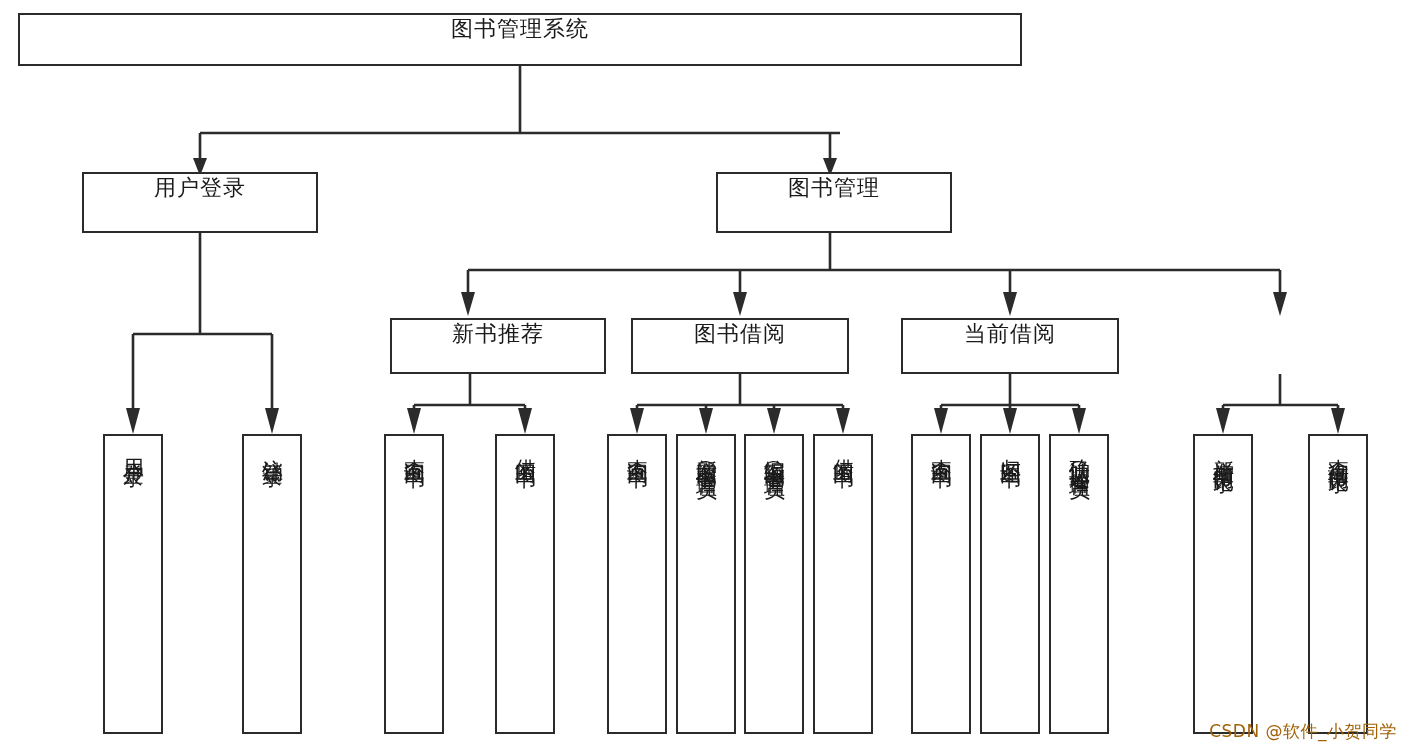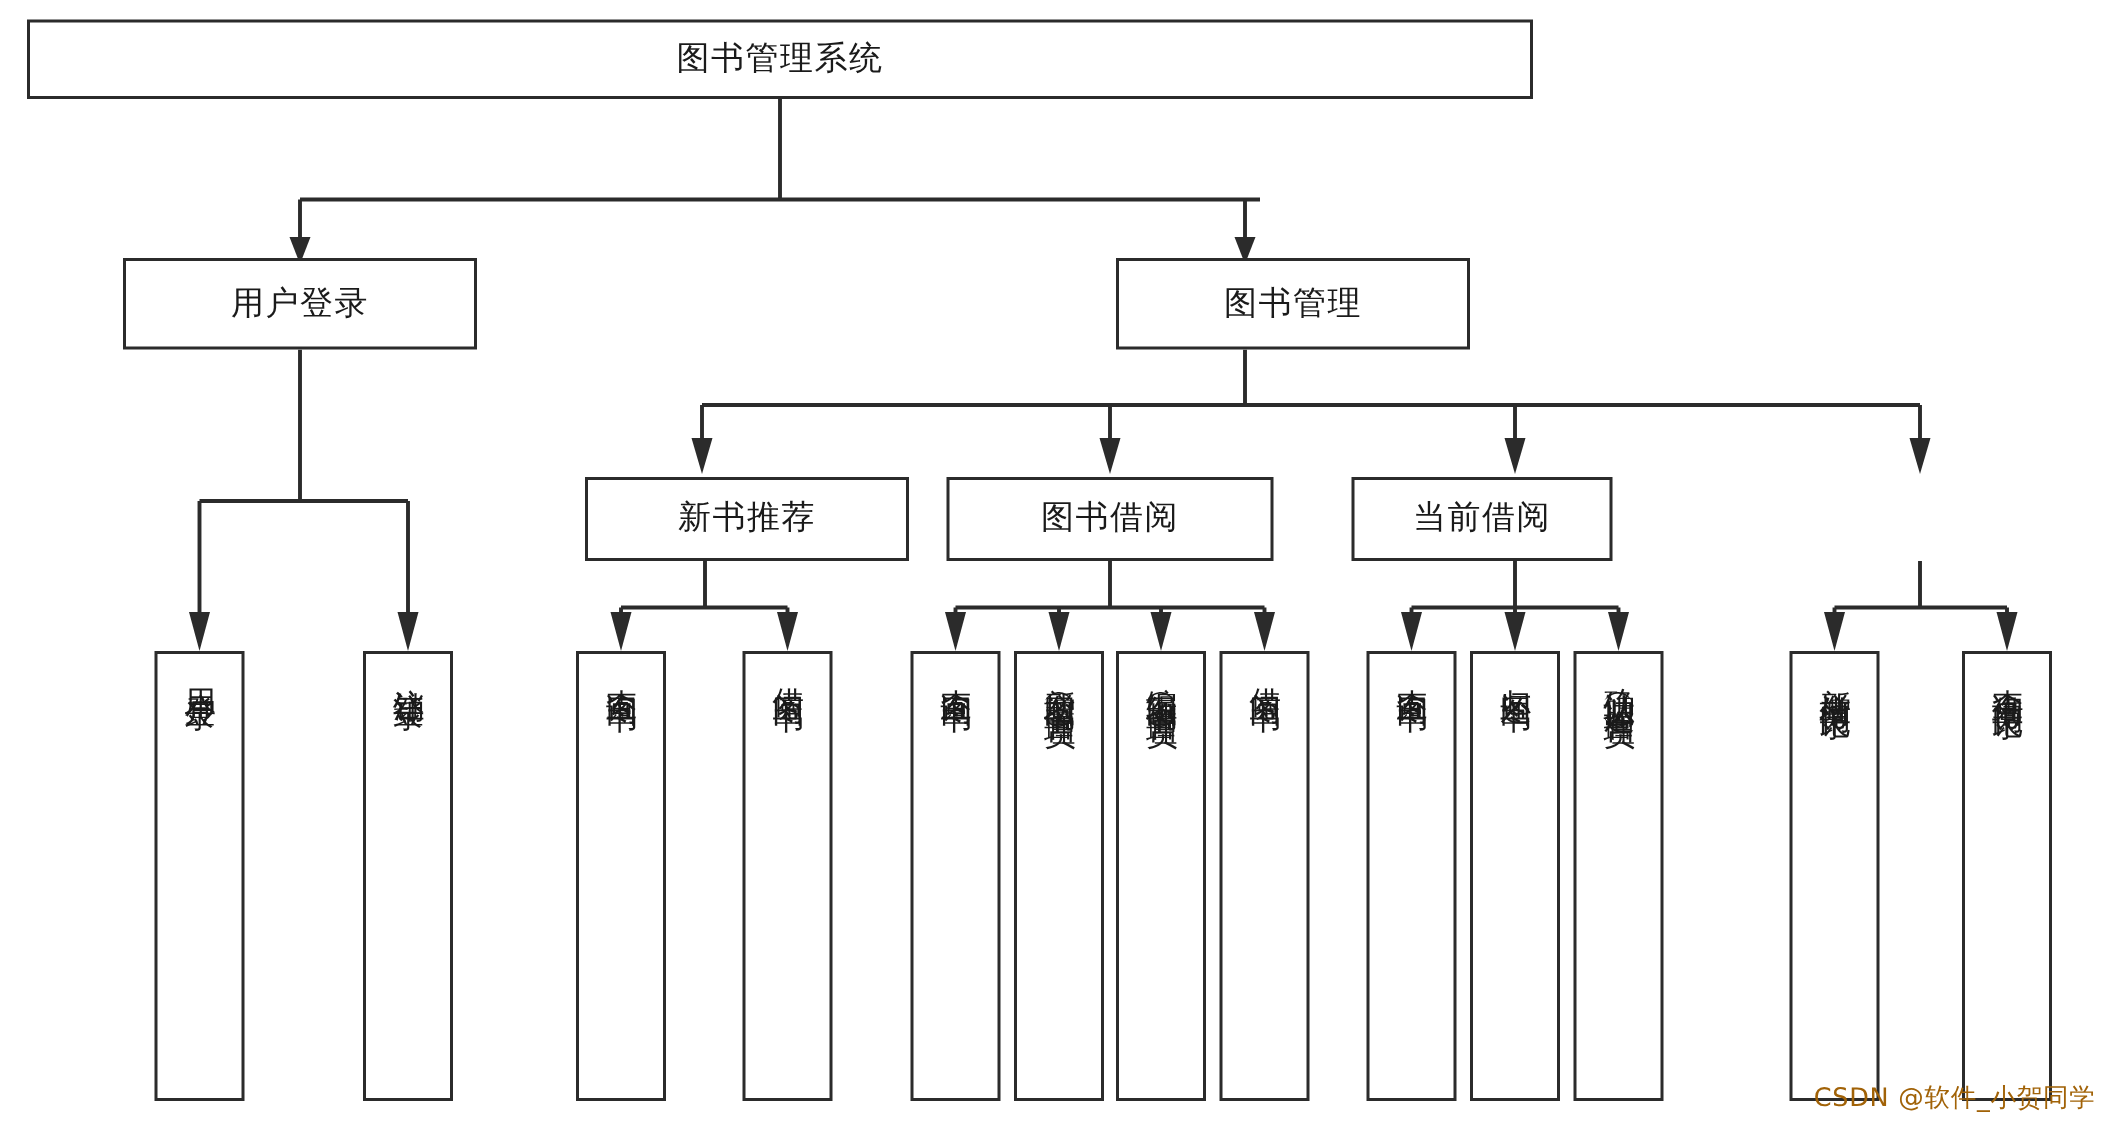--- a/index.html
+++ b/index.html
@@ -23,21 +23,21 @@
     top: 0;
     width: 1405px;
     height: 747px;
   }
   .node-box {
     position: absolute;
     box-sizing: border-box;
     border: 2.5px solid #2b2b2b;
     background: #ffffff;
     display: flex;
-    align-items: center;
+    align-items: flex-start;
     justify-content: center;
     color: #1a1a1a;
   }
   .node-label {
     font-size: 22px;
     line-height: 1.25;
     letter-spacing: 1px;
     white-space: nowrap;
     color: #1a1a1a;
   }
@@ -149,33 +149,33 @@
   </svg>
 
   <div class="node-box" style="left:18px; top:13px; width:1004px; height:53px;">
     <span class="node-label">图书管理系统</span>
   </div>
 
   <div class="node-box" style="left:82px; top:172px; width:236px; height:61px;">
     <span class="node-label">用户登录</span>
   </div>
 
-  <div class="node-box" style="left:744px; top:172px; width:236px; height:61px;">
+  <div class="node-box" style="left:716px; top:172px; width:236px; height:61px;">
     <span class="node-label">图书管理</span>
   </div>
 
   <div class="node-box" style="left:362px; top:318px; width:216px; height:56px;margin-left:28px;">
     <span class="node-label">新书推荐</span>
   </div>
 
   <div class="node-box" style="left:631px; top:318px; width:218px; height:56px;">
     <span class="node-label">图书借阅</span>
   </div>
 
-  <div class="node-box" style="left:901px; top:318px; width:174px; height:56px;">
+  <div class="node-box" style="left:901px; top:318px; width:218px; height:56px;">
     <span class="node-label">当前借阅</span>
   </div>
 
 
   <div class="node-box vertical" style="left:103px; top:434px; width:60px; height:300px;">
     <span class="node-label">用户登录</span>
   </div>
   <div class="node-box vertical" style="left:242px; top:434px; width:60px; height:300px;">
     <span class="node-label">注销登录</span>
   </div>

